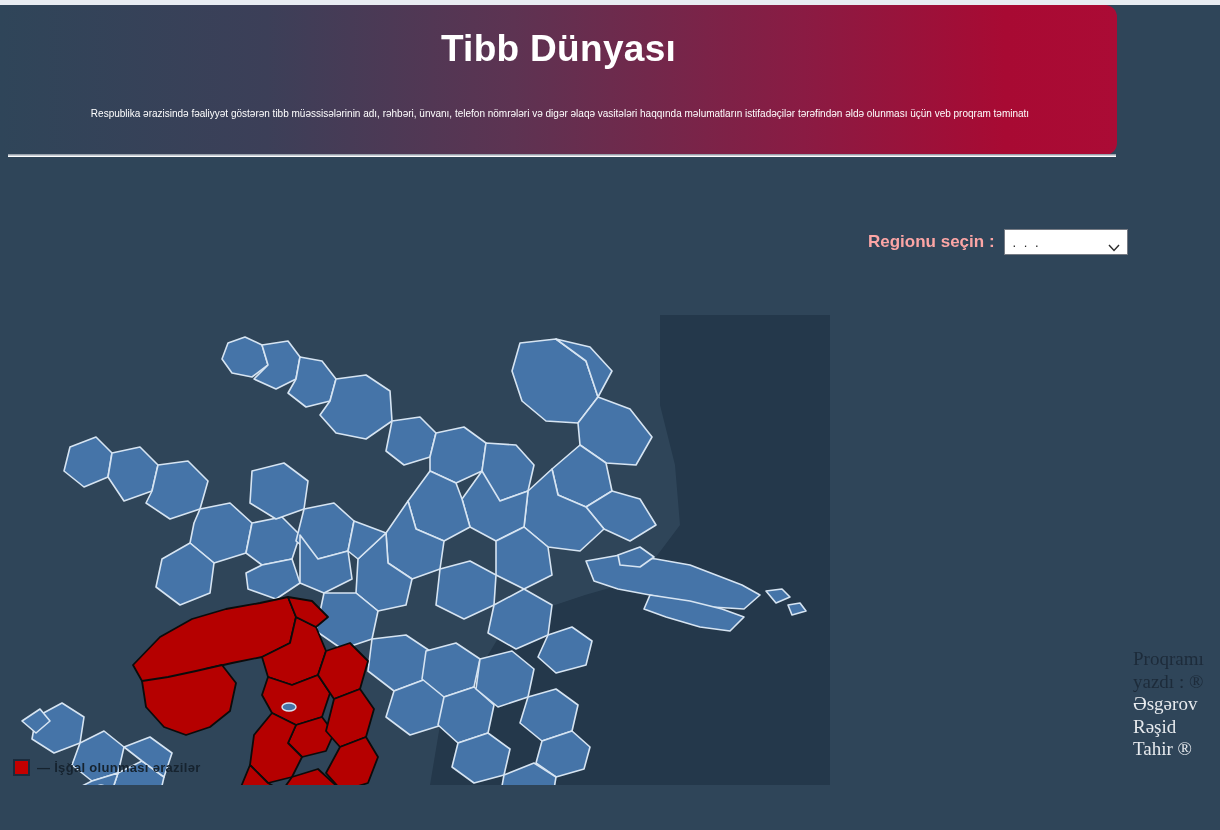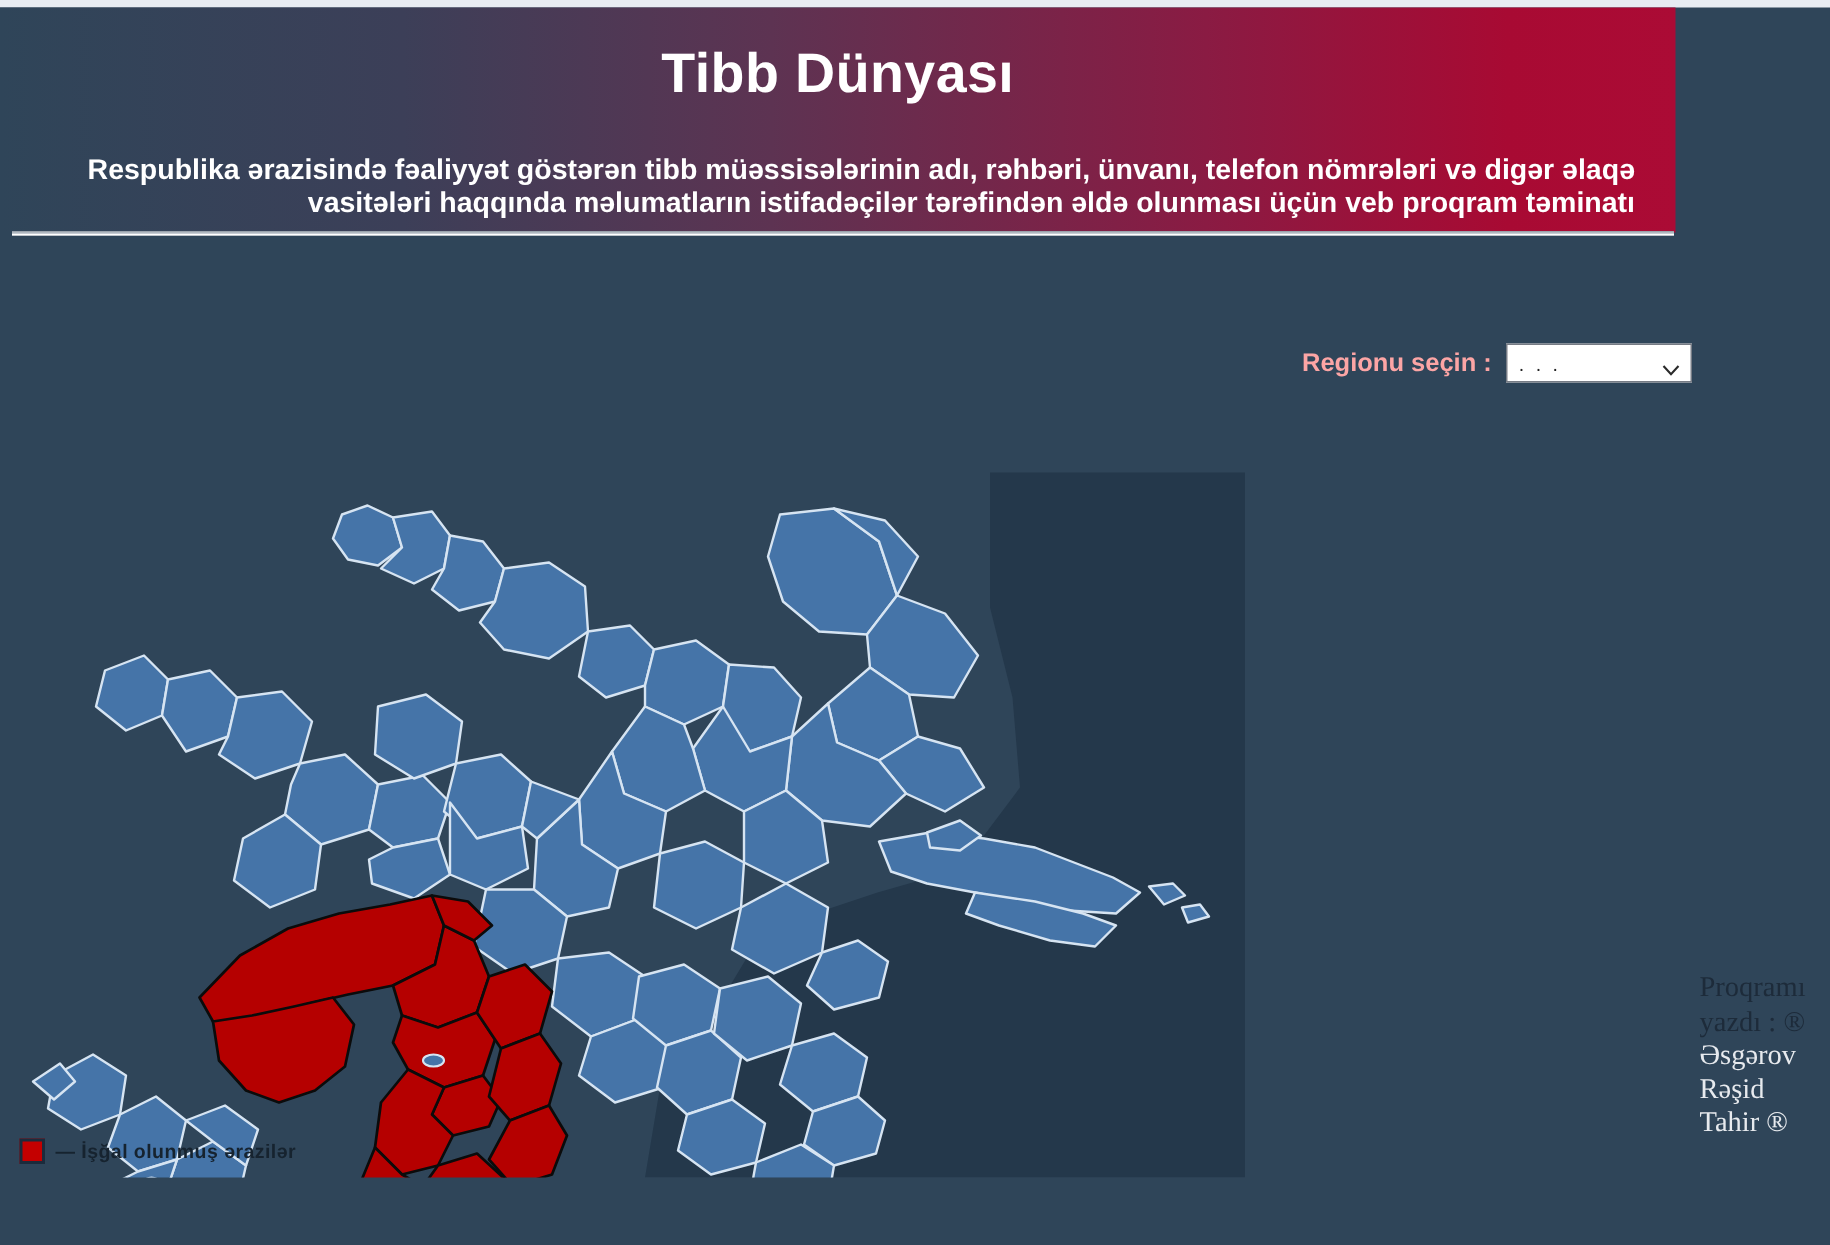--- a/index.html
+++ b/index.html
@@ -22,42 +22,43 @@
     background: #e8ecf2;
   }
   
   #header-banner {
     position: absolute;
     top: 5px;
     left: 0;
     width: 1117px;
     height: 150px;
     background: linear-gradient(to right, #2f4559 0%, #3c3f58 24%, #5d3352 46%, #8a1b43 72%, #a80a33 90%, #ab0b35 100%);
+    border-radius: 12px;
   }
   #page-title {
     position: absolute;
     top: 22px;
     left: 0;
     width: 1117px;
     text-align: center;
     color: #ffffff;
     font-size: 37px;
     font-weight: bold;
     letter-spacing: 0.3px;
     line-height: 44px;
   }
   #page-subtitle {
     position: absolute;
     top: 98px;
     left: 30px;
     width: 1060px;
-    text-align: right;
+    text-align: center;
     color: #ffffff;
-    font-size: 19px;
-    font-weight: bold;
+    font-size: 10px;
+    font-weight: normal;
     line-height: 22px;
   }
   #header-rule {
     position: absolute;
     top: 154px;
     left: 8px;
     width: 1108px;
     height: 3px;
     background: #c7ccd3;
     border-top: 1px solid #9aa3ad;
@@ -272,21 +273,21 @@
 
     <g fill="#4574a8" stroke="#d6e4f2" stroke-width="1.4">
       <ellipse cx="289" cy="542" rx="7" ry="4"></ellipse>
       <ellipse cx="101" cy="625" rx="6" ry="5"></ellipse>
     </g>
   </svg>
 </div>
 
 <div id="map-legend">
   <span id="legend-swatch"></span>
-  <span id="legend-label">— İşğal olunmuş ərazilər</span>
+  <span id="legend-label">— İşğal olunması ərazilər</span>
 </div>
 
 <div id="credits">
   <div class="dark">Proqramı</div>
   <div class="dark">yazdı : ®</div>
   <div class="light">Əsgərov</div>
   <div class="light">Rəşid</div>
   <div class="light">Tahir ®</div>
 </div>
 

